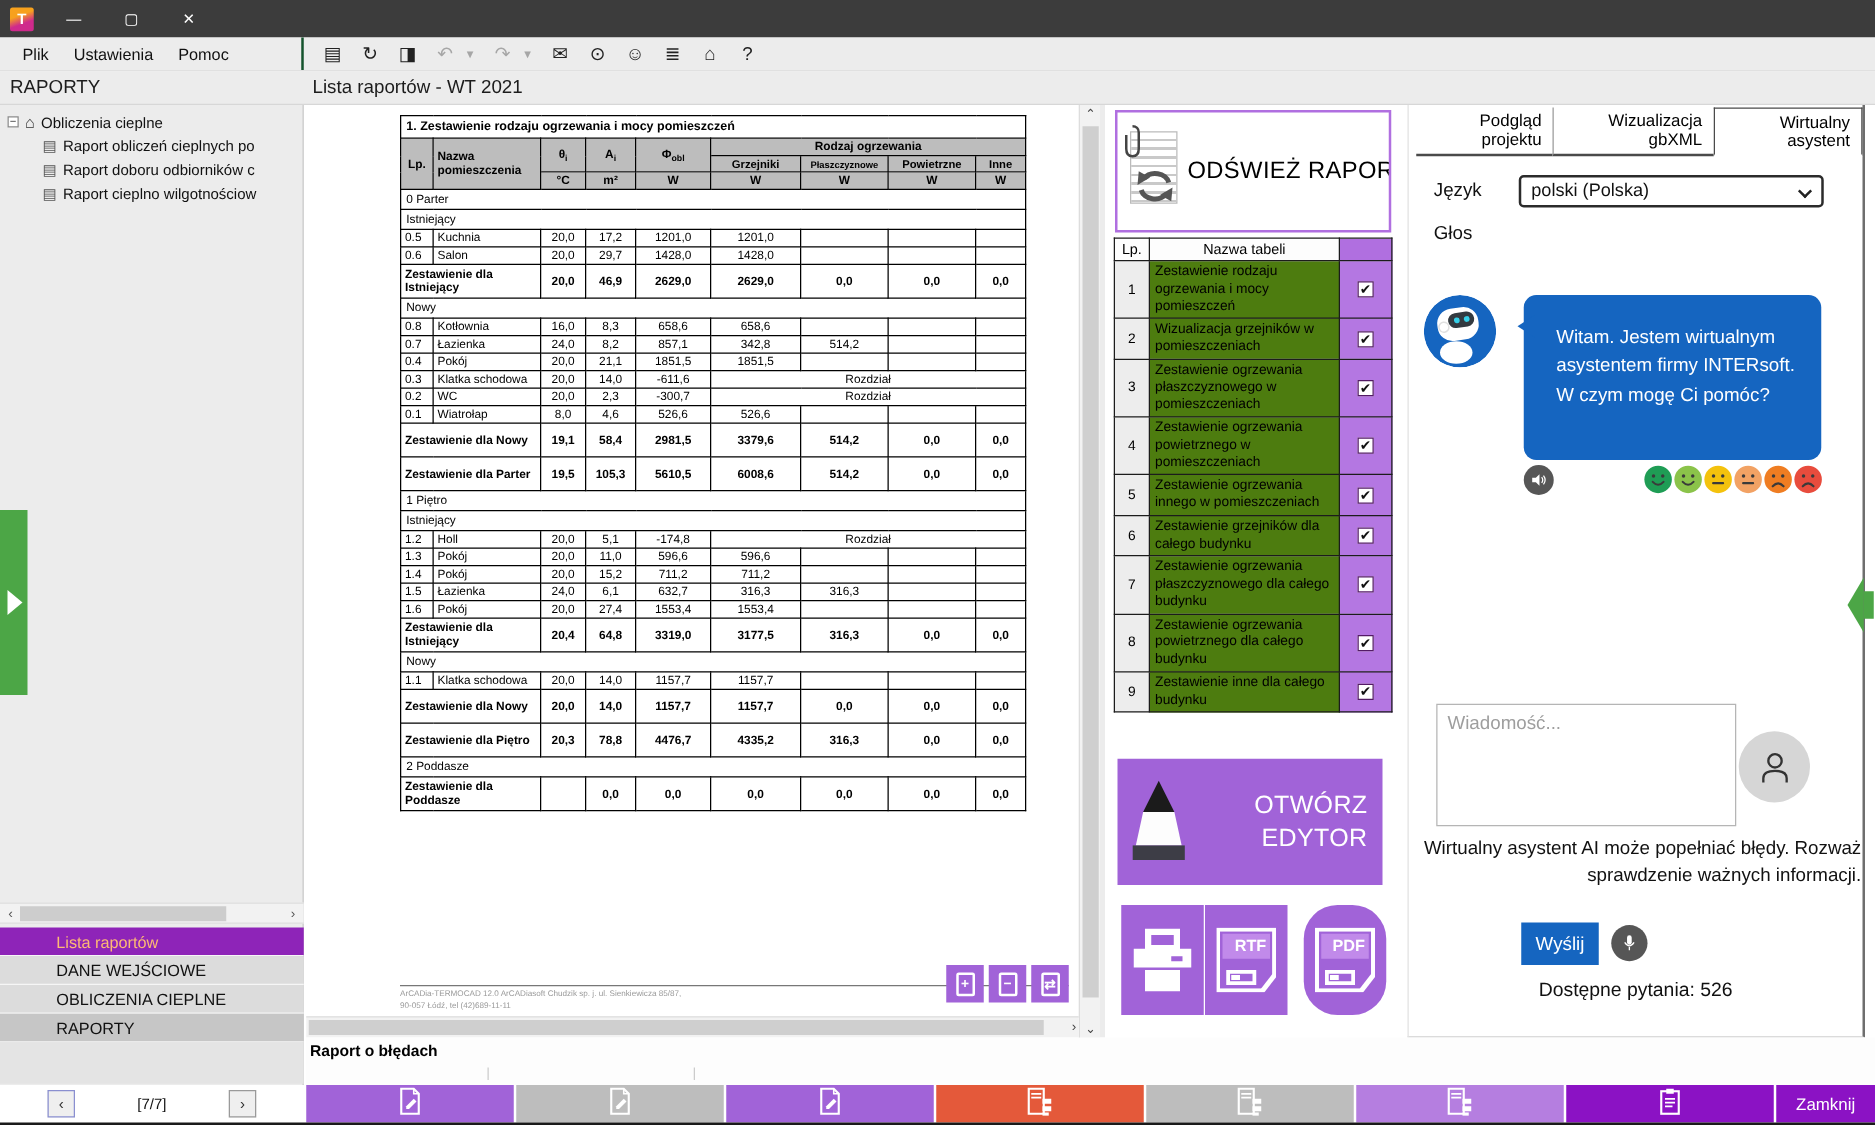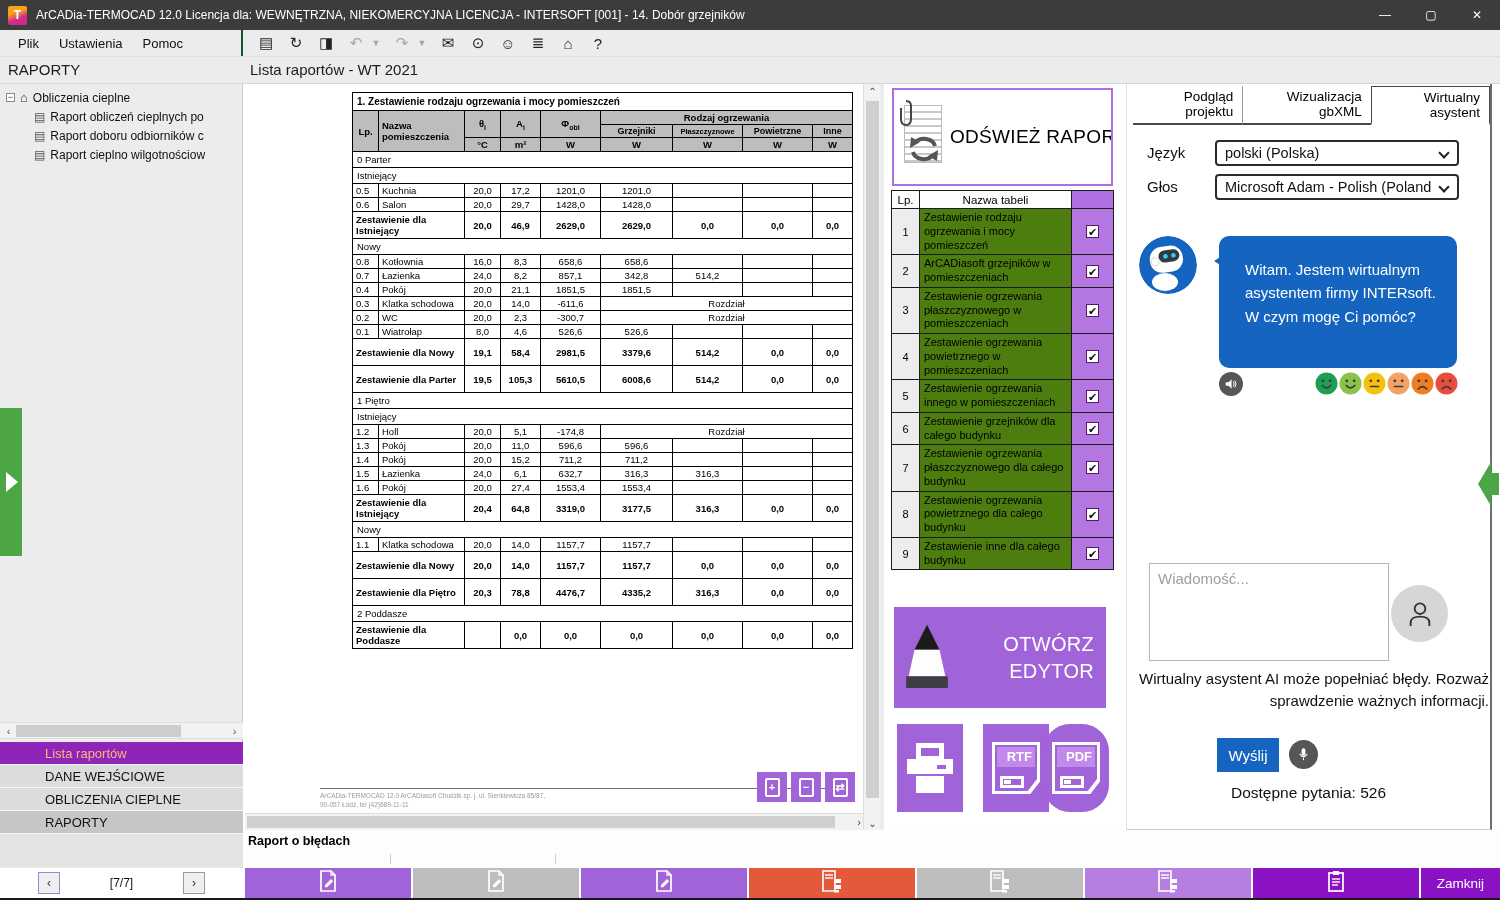--- a/index.html
+++ b/index.html
@@ -37,21 +37,21 @@
   .lp-scroll{position:absolute;left:0;top:638px;width:243px;height:17px;background:#f2f2f2;border-top:1px solid #ddd;border-bottom:1px solid #ddd;}
   .lp-scroll .arr{position:absolute;top:1px;width:15px;height:14px;color:#555;font-size:11px;text-align:center;line-height:14px;}
   .lp-thumb{position:absolute;left:16px;top:2px;width:165px;height:12px;background:#cdcdcd;}
   .nav-item{height:23px;line-height:23px;font-size:13px;color:#111;padding-left:45px;border-bottom:1px solid #f6f6f6;background:#dcdcdc;white-space:nowrap;}
   .nav-item.active{background:#8e24b8;color:#fdba74;}
   .nav-item.pressed{background:#c6c6c6;}
   .nav-rest{height:33px;background:#e4e4e4;}
 
   
   .report-area{position:absolute;left:245px;top:84px;width:618px;height:729px;background:#fff;overflow:hidden;}
-  table.rpt{position:absolute;left:75px;top:8px;width:500px;border-collapse:collapse;table-layout:fixed;margin-left:32px;}
+  table.rpt{position:absolute;left:75px;top:8px;width:500px;border-collapse:collapse;table-layout:fixed;}
   .rpt td,.rpt th{border:1px solid #000;font-size:9.5px;color:#000;padding:1px 3px;overflow:hidden;}
   .rpt .ttl{font-size:10px;font-weight:bold;text-align:left;padding:3px 4px;background:#fff;}
   .rpt th{background:#bdbdbd;text-align:center;font-weight:bold;}
   .rpt td.num{text-align:center;}
   .rpt tr.sec td{text-align:left;padding:2px 4px;height:15px;}
   .rpt tr.tot td{font-weight:bold;height:27px;}
   .rpt td.lbl{text-align:left;}
   .rpt td.split{text-align:center;}
 
   .pg-rule{position:absolute;left:75px;top:704px;width:535px;border-top:1px solid #777;}
@@ -140,21 +140,20 @@
   .green-right-tri{position:absolute;left:1478px;top:462px;width:0;height:0;border:22px solid transparent;border-right:13px solid #4CA646;border-left:none;}
   .green-right-stem{position:absolute;left:1491px;top:473px;width:8px;height:22px;background:#4CA646;}
 </style>
 </head>
 <body>
 
 <div class="app">
 
   <div class="titlebar">
     <div class="app-logo">T</div>
-    <div class="win-title">ArCADia-TERMOCAD 12.0 Licencja dla: WEWNĘTRZNA, NIEKOMERCYJNA LICENCJA - INTERSOFT [001] - 14. Dobór grzejników</div>
     <div class="win-btn">—</div>
     <div class="win-btn">▢</div>
     <div class="win-btn">✕</div>
   </div>
 
   <div class="menubar">
     <div class="menus" id="menus">
         <span class="menu-item">Plik</span>
         <span class="menu-item">Ustawienia</span>
         <span class="menu-item">Pomoc</span>
@@ -552,21 +551,21 @@
         </tr>
       </thead>
       <tbody id="chk-body">
           <tr>
             <td class="lp">1</td>
             <td class="nm">Zestawienie rodzaju ogrzewania i mocy pomieszczeń</td>
             <td class="cc"><span class="cb">✔</span></td>
           </tr>
           <tr>
             <td class="lp">2</td>
-            <td class="nm">ArCADiasoft grzejników w pomieszczeniach</td>
+            <td class="nm">Wizualizacja grzejników w pomieszczeniach</td>
             <td class="cc"><span class="cb">✔</span></td>
           </tr>
           <tr>
             <td class="lp">3</td>
             <td class="nm">Zestawienie ogrzewania płaszczyznowego w pomieszczeniach</td>
             <td class="cc"><span class="cb">✔</span></td>
           </tr>
           <tr>
             <td class="lp">4</td>
             <td class="nm">Zestawienie ogrzewania powietrznego w pomieszczeniach</td>
@@ -610,21 +609,21 @@
         <div>EDYTOR</div>
       </div>
     </div>
     <div class="exp-btn" style="left:13px;">
       <div class="prn">
           <div class="prn-top"></div>
           <div class="prn-mid"></div>
           <div class="prn-out"></div>
         </div>
     </div>
-    <div class="exp-btn" style="left:99px;">
+    <div class="exp-btn" style="left:80px;">
       <div class="flp">
         <div class="flp-in"></div>
         <div class="flp-label">RTF</div>
         <div class="flp-shutter"></div>
       </div>
     </div>
     <div class="exp-btn" style="left:159px;border-radius:27px;">
       <div class="flp">
         <div class="flp-in"></div>
         <div class="flp-label">PDF</div>
@@ -639,24 +638,20 @@
         <div class="tab">Wizualizacja gbXML</div>
         <div class="tab active">Wirtualny asystent</div>
       </div>
 
     <div class="fld-lbl" style="top:60px;">Język</div>
     <div class="sel" style="top:56px;">
       <span>polski (Polska)</span>
       <i class="chev"></i>
     </div>
     <div class="fld-lbl" style="top:94px;">Głos</div>
-    <div class="sel" style="top:90px;">
-      <span>Microsoft Adam - Polish (Poland</span>
-      <i class="chev"></i>
-    </div>
 
     <div class="robot">
       <svg width="58" height="58" viewBox="0 0 58 58">
         <circle cx="29" cy="29" r="29" fill="#1565C0"></circle>
         <ellipse cx="26" cy="46" rx="13" ry="9" fill="#fff"></ellipse>
         <g transform="rotate(-8 29 24)">
           <rect x="11" y="10" width="33" height="26" rx="12" fill="#fff"></rect>
           <rect x="20" y="14" width="21" height="12" rx="6" fill="#333a40"></rect>
           <circle cx="27" cy="20" r="2.3" fill="#35d0e8"></circle>
           <circle cx="35" cy="20" r="2.3" fill="#35d0e8"></circle>

